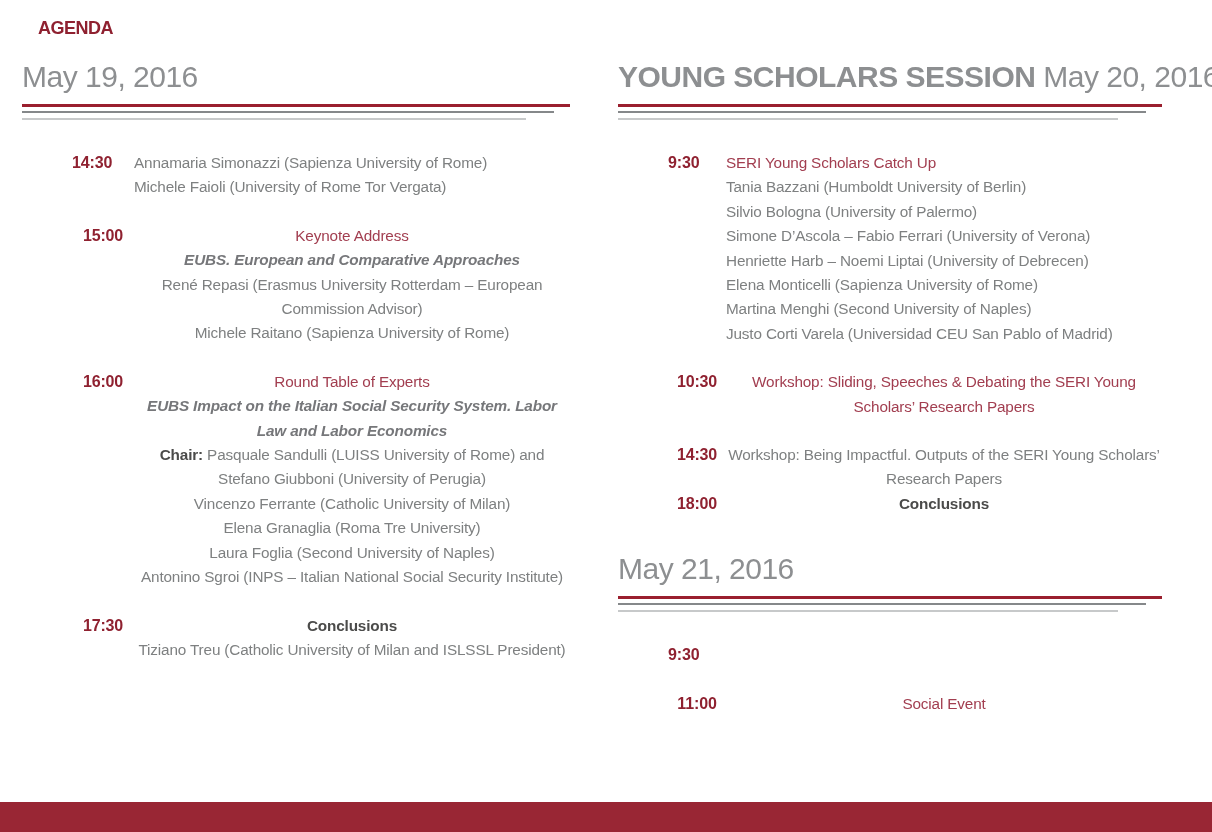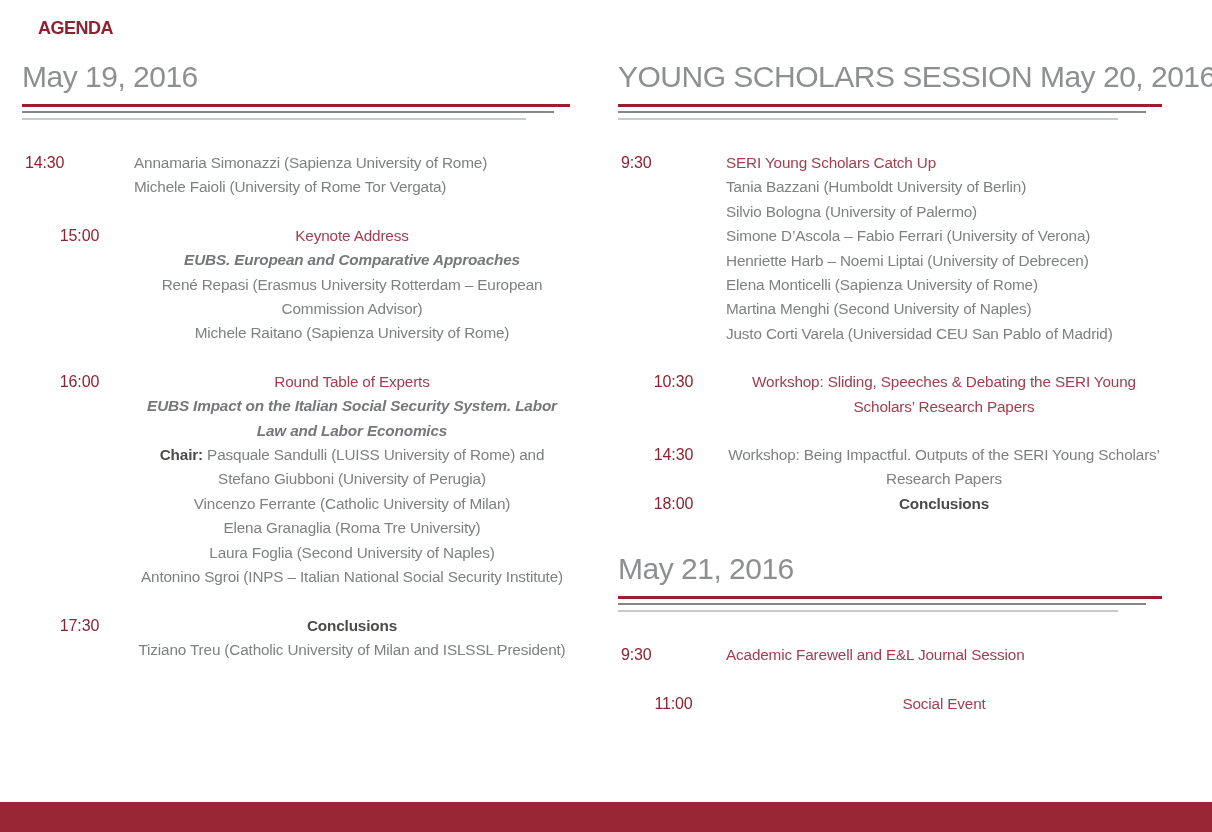--- a/index.html
+++ b/index.html
@@ -16,34 +16,34 @@
     letter-spacing:-0.5px;
   }
   .column{position:absolute;top:60px;}
   #col-left{left:22px;width:548px;}
   #col-right{left:618px;width:544px;}
   .section-heading{
     font-size:30px;line-height:34px;font-weight:400;
     color:var(--heading-gray);letter-spacing:-0.5px;
     white-space:nowrap;
   }
-  .heading-prefix{font-weight:400;}
+  .heading-prefix{font-weight:700;}
   .heading-date{font-weight:400;}
   .rules{margin-top:10px;}
   .rule-red{height:3px;width:100%;background:var(--rule-red);}
   .rule-dark{height:2px;width:97%;background:var(--rule-dark);margin-top:4px;}
   .rule-light{height:2px;width:92%;background:var(--rule-light);margin-top:5px;}
   .items{margin-top:31px;}
   .item{display:grid;grid-template-columns:112px 1fr;align-items:start;}
   #col-right .item{grid-template-columns:108px 1fr;}
   .item + .item{margin-top:24px;text-align:center;}
   .item.tight{margin-top:0;}
   .item .time{
-    font-size:16px;font-weight:normal;color:var(--brand-red);
-    line-height:24.4px;padding-left:3px;
+    font-size:16px;font-weight:bold;color:var(--brand-red);
+    line-height:24.4px;padding-left:3px;margin-left:47px;
   }
   .lines{font-size:15.3px;line-height:24.4px;}
   .line{display:block;}
   .t-title{color:var(--title-red);}
   .t-body{color:var(--body-gray);}
   .t-italic{color:var(--italic-gray);font-style:italic;font-weight:bold;}
   .t-bold{color:var(--dark-gray);font-weight:bold;}
   .chair-prefix{color:var(--dark-gray);font-weight:bold;}
   #section-may21{margin-top:36px;}
   #footer-bar{
@@ -148,23 +148,20 @@
     <div class="section" id="section-may21">
       <div class="section-heading"><span class="heading-date">May 21, 2016</span></div>
       <div class="rules">
         <div class="rule-red"></div>
         <div class="rule-dark"></div>
         <div class="rule-light"></div>
       </div>
       <div class="items">
         <div class="item">
           <div class="time">9:30</div>
-          <div class="lines">
-            <span class="line t-title">Academic Farewell and E&amp;L Journal Session</span>
-          </div>
         </div>
         <div class="item">
           <div class="time">11:00</div>
           <div class="lines">
             <span class="line t-title">Social Event</span>
           </div>
         </div>
       </div>
     </div>
   </div>

